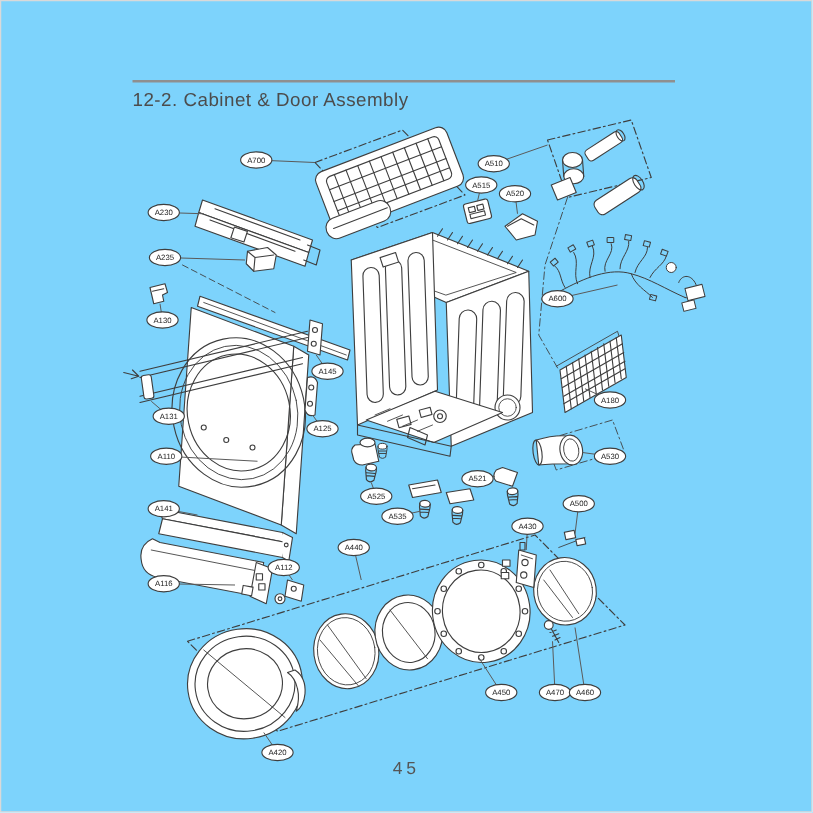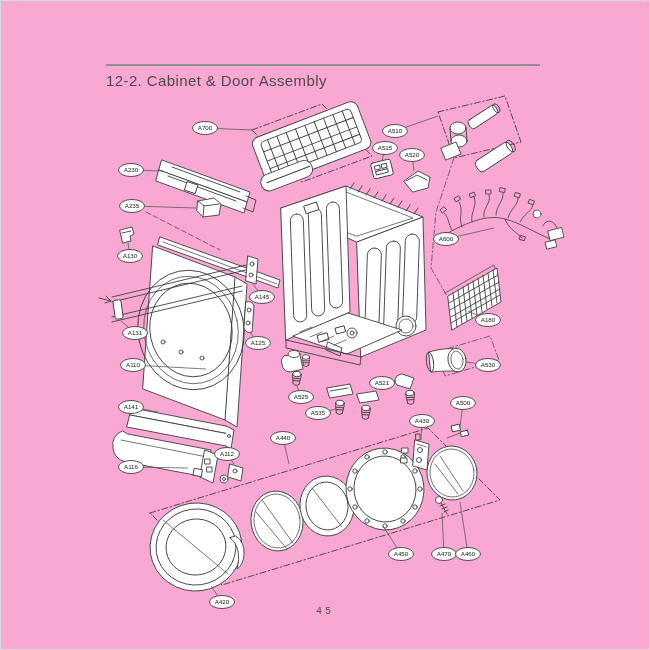--- a/index.html
+++ b/index.html
@@ -1,28 +1,28 @@
 <!DOCTYPE html>
 <html><head>
 <meta charset="utf-8">
 <style>
   html,body{margin:0;padding:0;background:#fff;}
   .page{
-    position:relative;width:650px;height:650px;background:#f9a8d4;
+    position:relative;width:650px;height:650px;background:#7dd3fc;
     font-family:"Liberation Sans",sans-serif;overflow:hidden;
     box-shadow:inset 0 0 0 1px #d9d9d9;
   }
   .rule{position:absolute;left:106px;top:64px;width:434px;height:2px;background:#8f8f8f;}
   .title{
     position:absolute;left:106px;top:72px;font-size:15px;letter-spacing:.4px;
     color:#4c4c4c;font-weight:400;
   }
   .pageno{
     position:absolute;left:0;right:0;top:606px;text-align:center;
-    font-size:10px;color:#555;letter-spacing:3px;font-family:Liberation Mono, monospace;
+    font-size:14px;color:#555;letter-spacing:3px;
   }
   svg{position:absolute;left:0;top:0;}
   .callout-text{font-family:"Liberation Sans",sans-serif;}
 </style>
 </head>
 <body>
 
 <div class="page">
   <div class="rule"></div>
   <div class="title">12-2. Cabinet &amp; Door Assembly</div>

